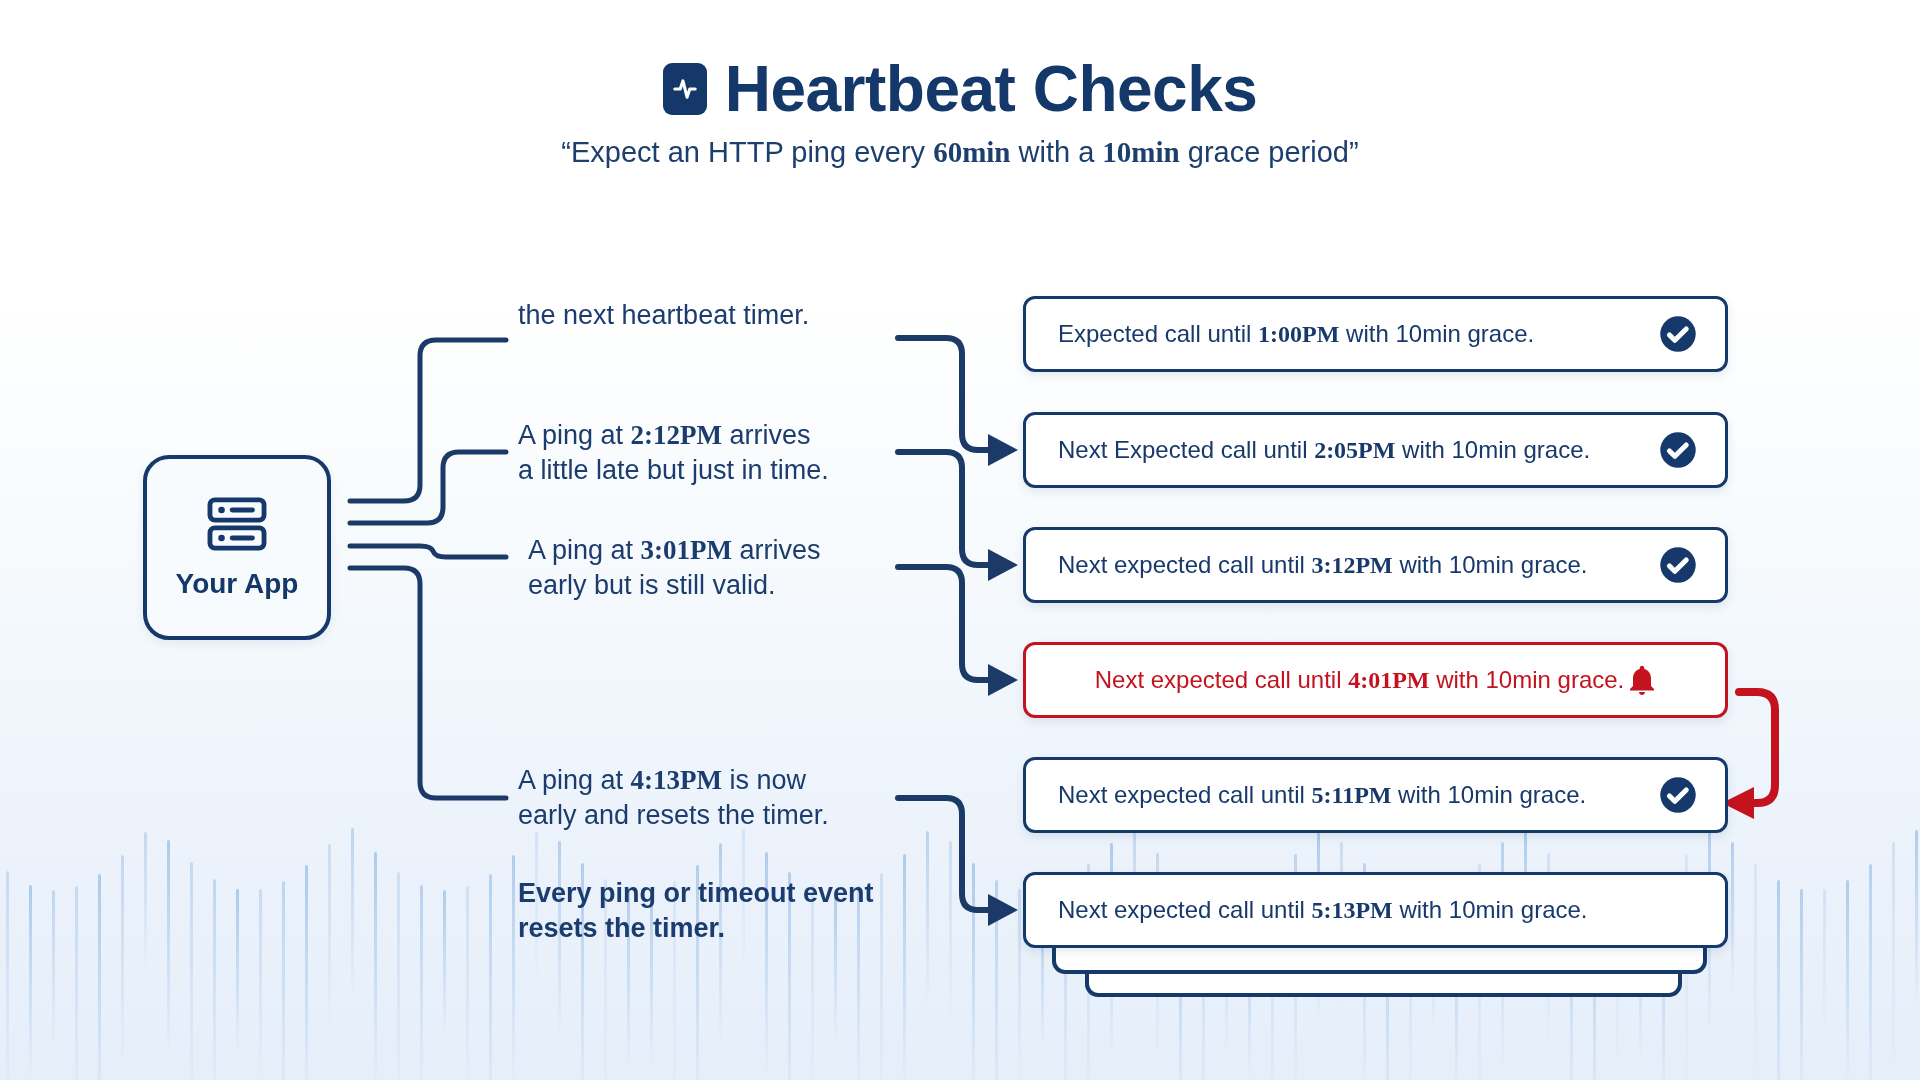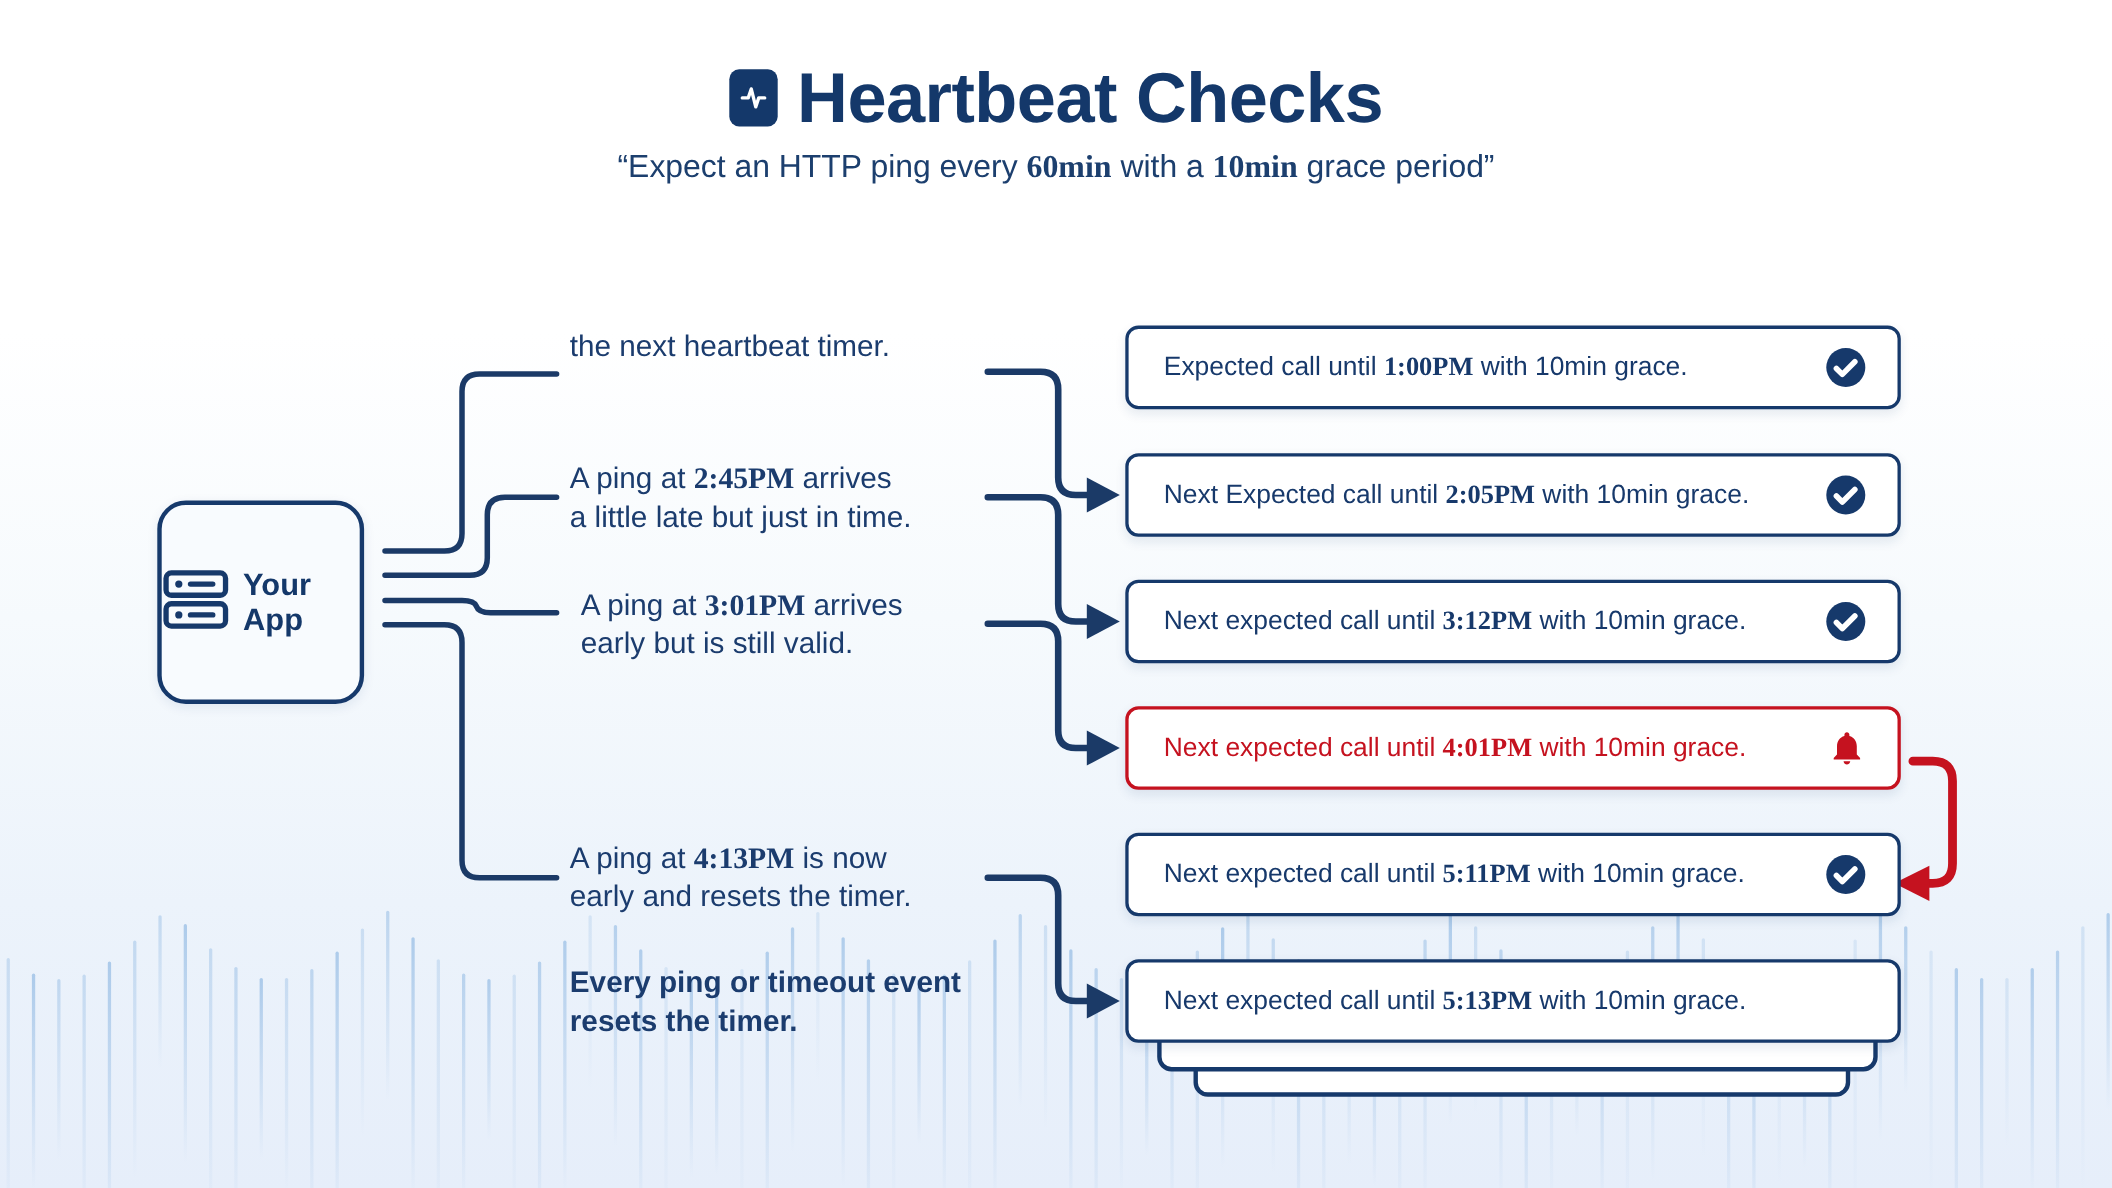--- a/index.html
+++ b/index.html
@@ -21,37 +21,37 @@
                align-items:center; justify-content:center; gap:18px; z-index:5; }
   .title-icon { width:44px; height:52px; background:#14386a; border-radius:9px;
                 display:flex; align-items:center; justify-content:center; }
   .page-title { font-size:64px; font-weight:800; color:#14386a; letter-spacing:-0.5px; }
   .subtitle { position:absolute; left:0; top:136px; width:1920px; text-align:center;
               font-size:29px; color:#1c3f6e; z-index:5; }
 
   
   .app-box { position:absolute; left:143px; top:455px; width:188px; height:185px;
              box-sizing:border-box; background:#f8fbfe; border:4px solid #16396b;
-             border-radius:26px; display:flex; flex-direction:row; align-items:center;
+             border-radius:26px; display:flex; flex-direction:column; align-items:center;
              justify-content:center; gap:12px; z-index:5;
              box-shadow:0 3px 10px rgba(18,56,110,0.08); }
   .app-label { font-size:28px; font-weight:700; color:#14386a; }
 
   
   .note { position:absolute; font-size:27px; line-height:35px; color:#1b3c6e; z-index:5; white-space:nowrap; }
   .note.alert { color:#c5121f; }
   .note.strong { font-weight:700; }
   .t { font-weight:700;font-family:Liberation Serif, serif; }
 
   
   .card { position:absolute; left:1023px; width:705px; height:76px; box-sizing:border-box;
           background:#ffffff; border:3px solid #16396b; border-radius:12px;
           display:flex; align-items:center; justify-content:space-between;
           padding:0 28px 0 32px; z-index:5; box-shadow:0 4px 10px rgba(18,56,110,0.10); }
-  .card.alert { border-color:#c5121f; }
+  .card.alert { border-color:#c5121f;justify-content:center; }
   .ctext { font-size:24px; color:#17396b; white-space:nowrap; }
   .card.alert .ctext { color:#c5121f; }
   .status { display:flex; align-items:center; justify-content:center; }
 
   
   .stack2 { position:absolute; left:1052px; top:898px; width:655px; height:76px; box-sizing:border-box;
             background:#fff; border:4px solid #16396b; border-radius:13px; z-index:3; }
   .stack3 { position:absolute; left:1085px; top:921px; width:597px; height:76px; box-sizing:border-box;
             background:#fff; border:4px solid #16396b; border-radius:13px; z-index:2; }
 </style>
@@ -192,21 +192,21 @@
       </svg>
     </span>
     <span class="app-label">Your App</span>
   </div>
 
   <div class="note" style="left:518px; top:298px">
     <div>the next heartbeat timer.</div>
   </div>
 
   <div class="note" style="left:518px; top:418px">
-    <div><span>A ping at </span><span class="t">2:45PM</span><span> arrives</span></div>
+    <div><span>A ping at </span><span class="t">2:12PM</span><span> arrives</span></div>
     <div>a little late but just in time.</div>
   </div>
 
   <div class="note" style="left:528px; top:533px">
     <div><span>A ping at </span><span class="t">3:01PM</span><span> arrives</span></div>
     <div>early but is still valid.</div>
   </div>
 
 
   <div class="note" style="left:518px; top:763px">

